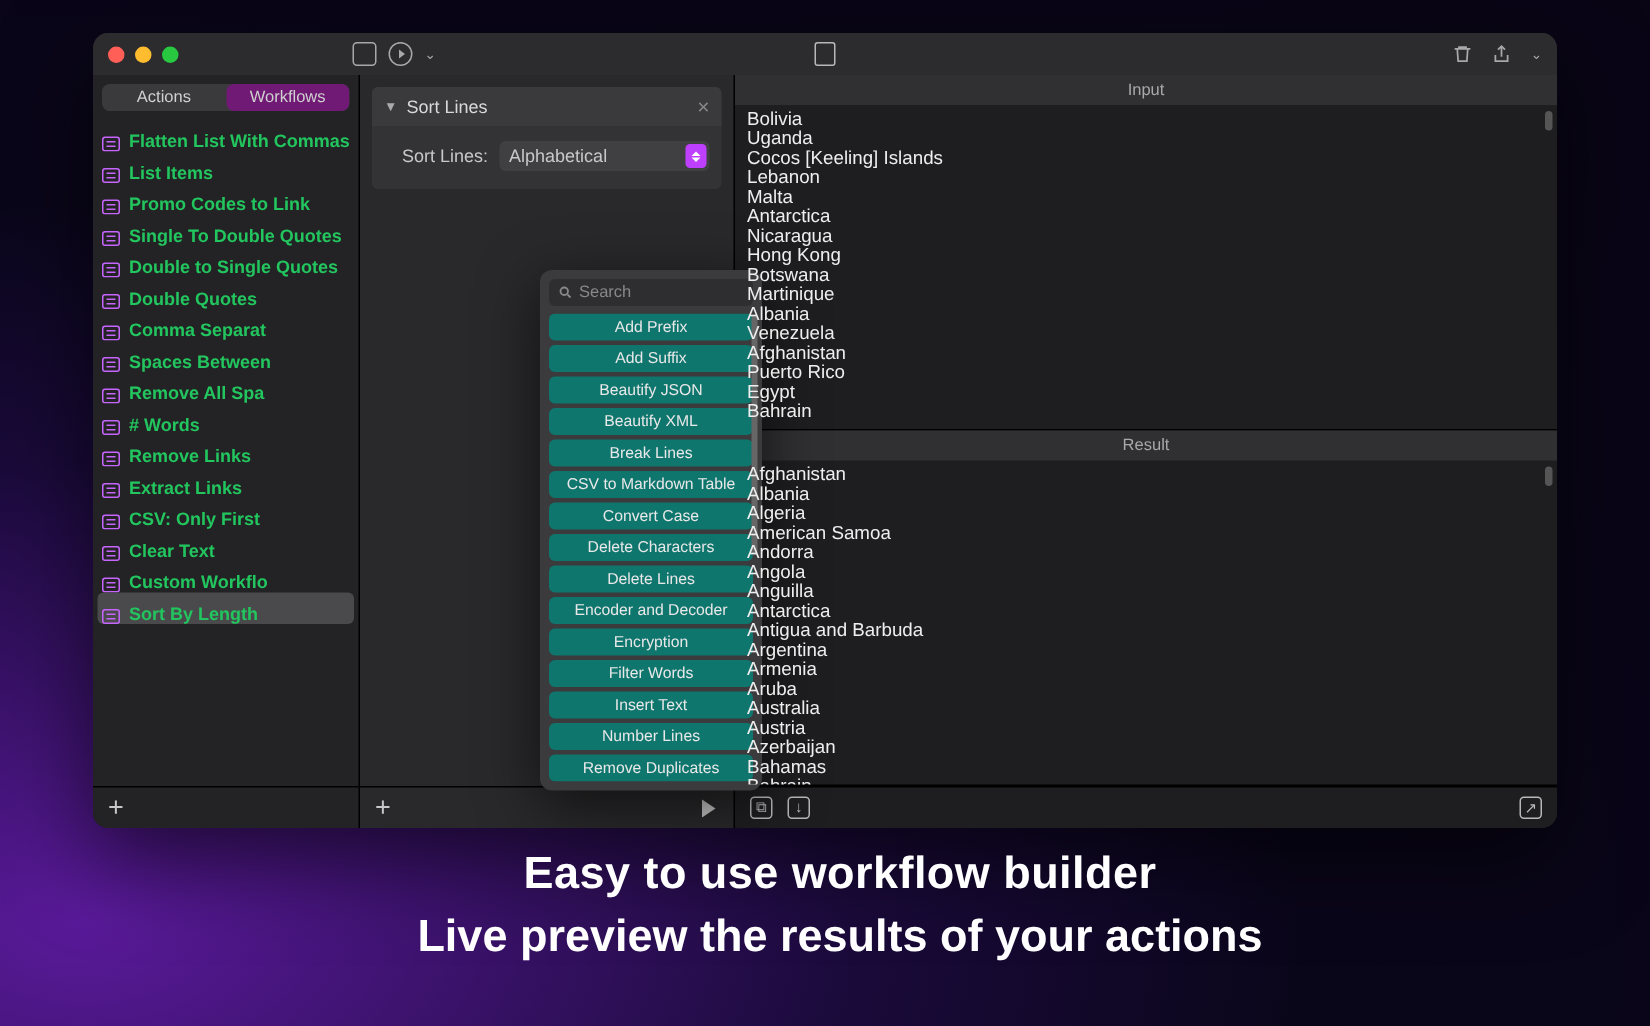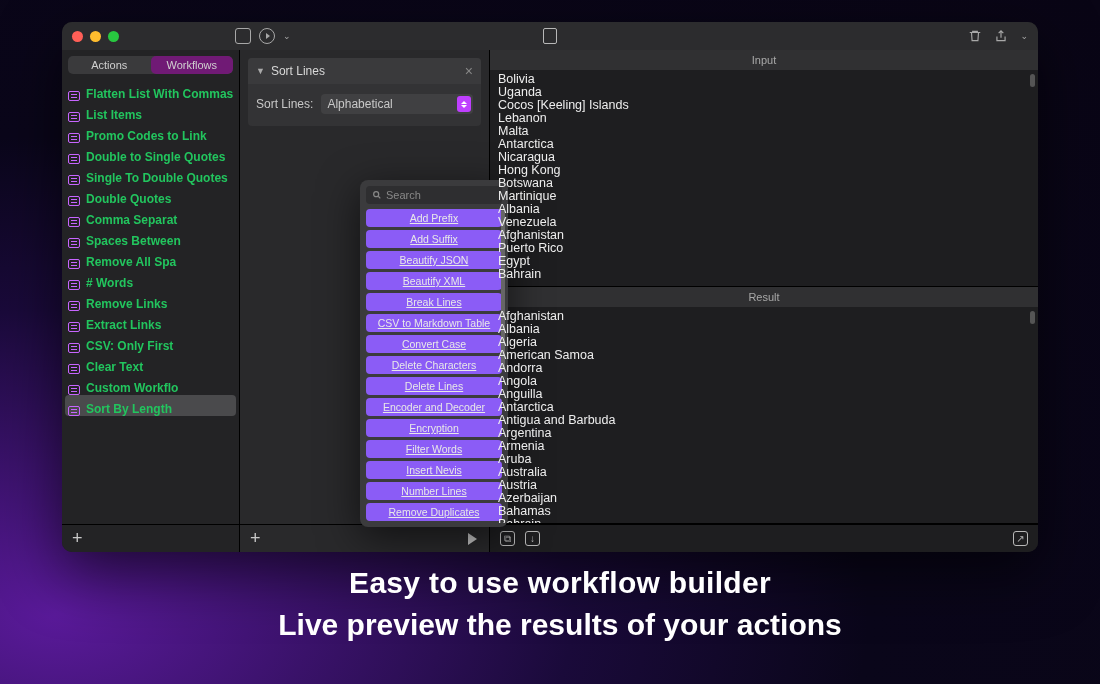--- a/index.html
+++ b/index.html
@@ -55,36 +55,36 @@
   .wf-icon { width:12px; height:10px; border:1.3px solid #c765ff; border-radius:2px; flex:none; position:relative;}
   .wf-icon::before, .wf-icon::after { content:""; position:absolute; left:2px; right:2px; height:1.3px; background:#c765ff;}
   .wf-icon::before { top:2px;} .wf-icon::after { bottom:2px;}
   .sb-footer { height:28px; border-top:1px solid #000; display:flex; align-items:center; padding:0 10px; color:#c8c8c8; font-size:18px;}
 
   .center { width: 250px; background:#29292b; border-right:1px solid #000; display:flex; flex-direction:column; position:relative;}
   .action-card { margin:8px 8px 0 8px; background:#333335; border-radius:4px; padding:0; }
   .ac-head { display:flex; align-items:center; gap:6px; padding:5px 8px; background:#3a3a3c; border-radius:4px 4px 0 0; font-size:12px; color:#d8d8d8;}
   .ac-head .tri { font-size:9px; color:#aaa;}
   .ac-head .x { margin-left:auto; color:#888; font-size:14px;}
-  .ac-body { padding:10px 8px 12px 8px; display:flex; align-items:center; gap:8px; font-size:12px; color:#c8c8c8;}
+  .ac-body { padding:10px 8px 12px 8px; display:flex; align-items:center; gap:8px; font-size:12px; color:#c8c8c8;margin-left:12px;}
   .select { flex:1; background:#404042; border-radius:4px; height:20px; display:flex; align-items:center; padding:0 6px; position:relative;}
   .select .knob { position:absolute; right:2px; top:2px; bottom:2px; width:14px; background:#bf3fff; border-radius:3px; display:flex; flex-direction:column; align-items:center; justify-content:center;}
   .knob::before,.knob::after{content:"";border-left:3px solid transparent;border-right:3px solid transparent;}
   .knob::before{border-bottom:3px solid #fff; margin-bottom:1px;}
   .knob::after{border-top:3px solid #fff;}
   .center-footer { margin-top:auto; height:28px; border-top:1px solid #000; display:flex; align-items:center; justify-content:space-between; padding:0 10px; color:#c8c8c8;}
   .center-footer .plus { font-size:18px;}
   .play-out { width:14px;height:14px; display:flex; align-items:center; justify-content:center;}
   .play-out::after { content:""; border-left:9px solid #c8c8c8; border-top:6px solid transparent; border-bottom:6px solid transparent;}
 
   .popup { position:absolute; left:120px; top:130px; width:148px; background:#3b3b3d; border-radius:8px; padding:6px 6px 6px 6px; box-shadow:0 10px 40px rgba(0,0,0,0.6); }
   .popup-search { height:18px; background:#2e2e30; border-radius:4px; display:flex; align-items:center; gap:4px; padding:0 6px; margin-bottom:5px; color:#888; font-size:11px;}
   .popup-search svg{width:10px;height:10px;}
   .popup-scroll { max-height: 340px; overflow:hidden; display:flex; flex-direction:column; gap:3px;}
-  .popup-item { height:18px; background:#8b5cf6; border-radius:4px; font-size:10.5px; color:#e8e8e8; display:flex; align-items:center; justify-content:center; padding:0 4px; white-space:nowrap;text-decoration:underline;}
+  .popup-item { height:18px; background:#0f766e; border-radius:4px; font-size:10.5px; color:#e8e8e8; display:flex; align-items:center; justify-content:center; padding:0 4px; white-space:nowrap;}
   .popup-bar { position:absolute; right:3px; top:30px; width:4px; height:160px; background:#666; border-radius:2px;}
 
   .right { flex:1; display:flex; flex-direction:column; background:#1e1e20; }
   .pane { flex:1; display:flex; flex-direction:column; min-height:0; border-bottom:1px solid #000;}
   .pane:last-child { border-bottom:none;}
   .pane-head { height:20px; background:#303032; text-align:center; font-size:11px; color:#a8a8a8; line-height:20px;}
   .pane-body { flex:1; overflow:hidden; padding:3px 8px; font-size:12.5px; line-height:13px; color:#eee; position:relative;}
   .pane-body div { height:13px; white-space:nowrap;}
   .pane-scroll { position:absolute; right:3px; top:4px; width:5px; height:34px; background:#555; border-radius:3px;}
   .right-footer { height:28px; border-top:1px solid #000; display:flex; align-items:center; padding:0 10px; gap:10px; color:#b8b8b8;}
@@ -139,25 +139,25 @@
           <div class="wf-item">
             <span class="wf-icon"></span>
             <span>List Items</span>
           </div>
           <div class="wf-item">
             <span class="wf-icon"></span>
             <span>Promo Codes to Link</span>
           </div>
           <div class="wf-item">
             <span class="wf-icon"></span>
+            <span>Single To Double Quotes</span>
+          </div>
+          <div class="wf-item">
+            <span class="wf-icon"></span>
             <span>Double to Single Quotes</span>
-          </div>
-          <div class="wf-item">
-            <span class="wf-icon"></span>
-            <span>Single To Double Quotes</span>
           </div>
           <div class="wf-item">
             <span class="wf-icon"></span>
             <span>Double Quotes</span>
           </div>
           <div class="wf-item">
             <span class="wf-icon"></span>
             <span>Comma Separat</span>
           </div>
           <div class="wf-item">
@@ -236,21 +236,21 @@
             <div class="popup-item">Beautify JSON</div>
             <div class="popup-item">Beautify XML</div>
             <div class="popup-item">Break Lines</div>
             <div class="popup-item">CSV to Markdown Table</div>
             <div class="popup-item">Convert Case</div>
             <div class="popup-item">Delete Characters</div>
             <div class="popup-item">Delete Lines</div>
             <div class="popup-item">Encoder and Decoder</div>
             <div class="popup-item">Encryption</div>
             <div class="popup-item">Filter Words</div>
-            <div class="popup-item">Insert Nevis</div>
+            <div class="popup-item">Insert Text</div>
             <div class="popup-item">Number Lines</div>
             <div class="popup-item">Remove Duplicates</div>
           </div>
         <div class="popup-bar"></div>
       </div>
     </div>
 
     <div class="right">
       <div class="pane">
         <div class="pane-head">Input</div>

